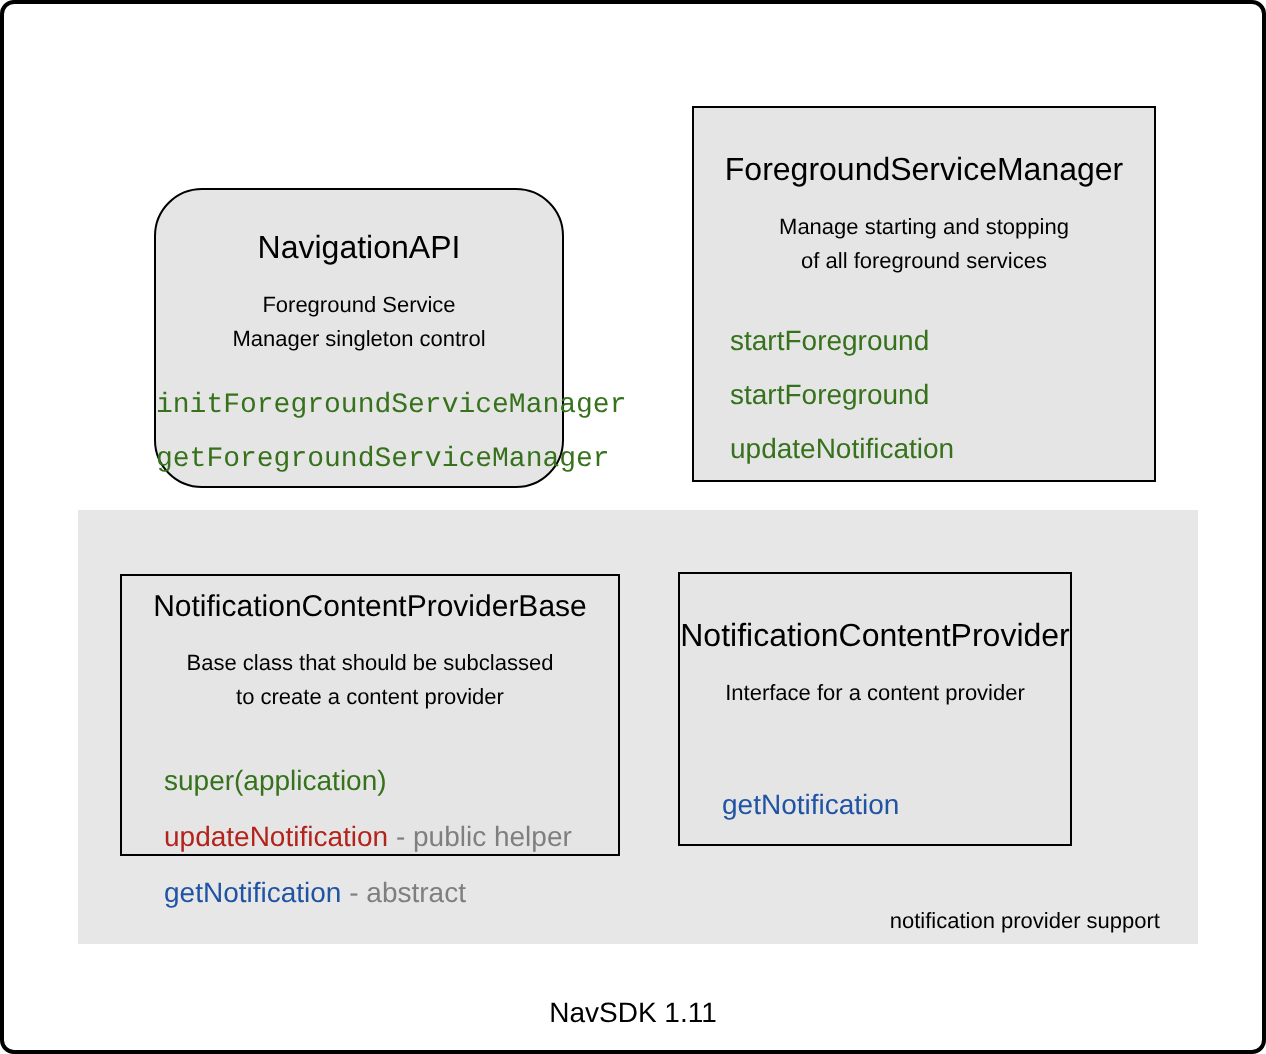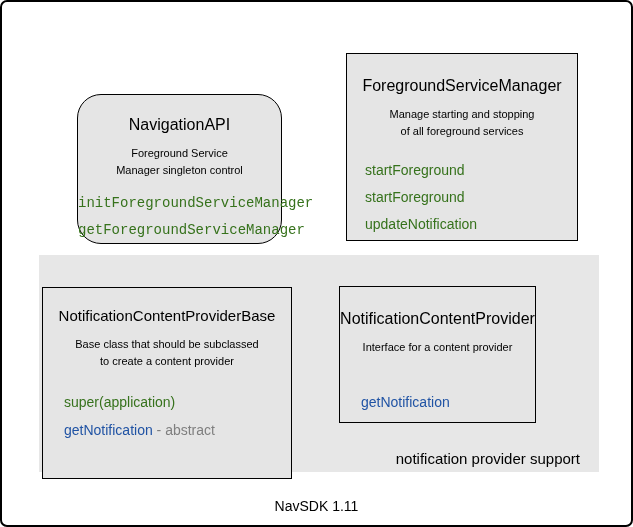--- a/index.html
+++ b/index.html
@@ -38,21 +38,21 @@
     position: absolute;
     left: 37px;
     top: 253px;
     width: 560px;
     height: 217px;
   }
   .panel-label {
     position: absolute;
     right: 19px;
     bottom: 5px;
-    font-size: 15px;
+    font-size: 11px;
   }
   .caption {
     position: absolute;
     left: 0;
     right: 0;
     bottom: 11px;
     text-align: center;
     font-size: 14px;
   }
 </style>
@@ -87,27 +87,30 @@
         <span style="color: rgb(54, 114, 28);">startForeground</span>
       </div>
       <div class="method">
         <span style="color: rgb(54, 114, 28);">updateNotification</span>
       </div>
     </div>
   </div>
 
   <div class="panel" style="background: rgb(231, 231, 231);">
 
-    <div class="cbox" style="left:3px; top:13px; width:250px; height:192px; padding-top:18px;">
+    <div class="cbox" style="left:21px; top:13px; width:250px; height:141px; padding-top:6px;">
       <div class="btitle small">NotificationContentProviderBase</div>
       <div class="bsub">Base class that should be subclassed
 to create a content provider</div>
       <div class="methods left" style="margin-top:26px; padding-left:21px;">
         <div class="method" style="margin-bottom:15px;">
           <span style="color: rgb(54, 114, 28);">super(application)</span>
+        </div>
+        <div class="method" style="margin-bottom:15px;">
+          <span style="color: rgb(179, 35, 28);">updateNotification</span><span style="color: rgb(127, 127, 127);"> - public helper</span>
         </div>
         <div class="method" style="margin-bottom:15px;">
           <span style="color: rgb(32, 83, 164);">getNotification</span><span style="color: rgb(127, 127, 127);"> - abstract</span>
         </div>
       </div>
     </div>
 
     <div class="cbox" style="left:300px; top:12px; width:197px; height:137px; padding-top:22px;">
       <div class="btitle">NotificationContentProvider</div>
       <div class="bsub">Interface for a content provider</div>

